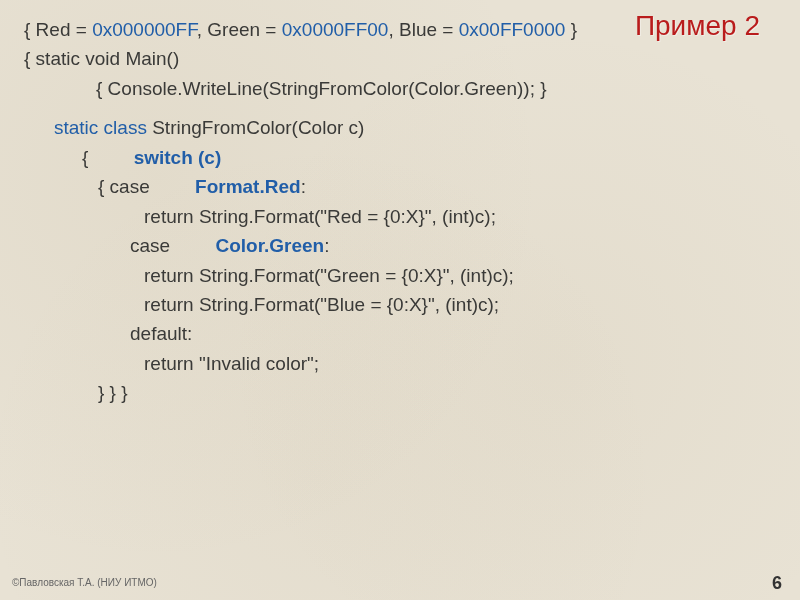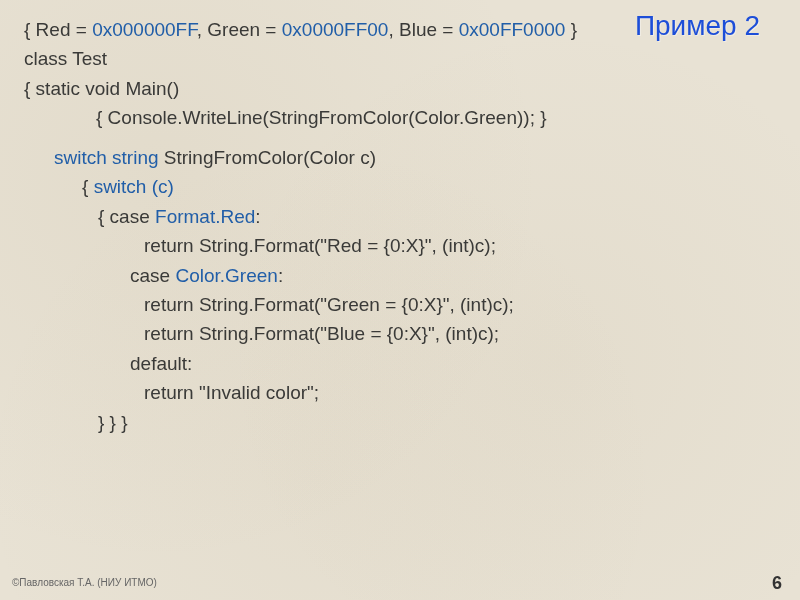--- a/index.html
+++ b/index.html
@@ -23,31 +23,31 @@
     width: 800px;
     height: 600px;
     padding: 15px 24px 10px 24px;
     position: relative;
   }
   .title {
     position: absolute;
     top: 10px;
     right: 40px;
     font-size: 28px;
-    color: #1d4ed8;
+    color: #b91c1c;
     text-shadow: 1px 1px 0 rgba(255,255,255,0.4);
   }
   .code {
     font-size: 19px;
     line-height: 1.55;
     color: #3a3a38;
     white-space: nowrap;
   }
   .blue { color: #215ea8; }
-  .bold { font-weight: normal; }
+  .bold { font-weight: bold; margin-left: 40px; }
   .foot {
     position: absolute;
     left: 12px;
     bottom: 12px;
     font-size: 10px;
     color: #666;
   }
   .pagenum {
     position: absolute;
     right: 18px;
@@ -68,27 +68,26 @@
 <body>
 
 <div class="slide">
 
   <div class="title">Пример 2</div>
 
   <div class="code">
     <div>
       <span>{  Red = </span><span class="blue">0x000000FF</span><span>, Green = </span><span class="blue">0x0000FF00</span><span>, Blue = </span><span class="blue">0x00FF0000</span><span> }</span>
     </div>
-    <div>class Test</div>
     <div> {  static void Main()</div>
     <div class="ind2">{  Console.WriteLine(StringFromColor(Color.Green)); }</div>
 
     <div class="block2">
       <div class="ind3">
-        <span class="blue">switch string</span><span> StringFromColor(Color c)</span>
+        <span class="blue">static class</span><span> StringFromColor(Color c)</span>
       </div>
       <div class="ind3b">
         <span>{  </span><span class="blue bold">switch (c)</span>
       </div>
       <div class="ind4">
         <span>{  case </span><span class="blue bold">Format.Red</span><span>:</span>
       </div>
       <div class="ind5">return String.Format("Red = {0:X}", (int)c);</div>
       <div class="ind6">
         <span>case </span><span class="blue bold">Color.Green</span><span>:</span>

